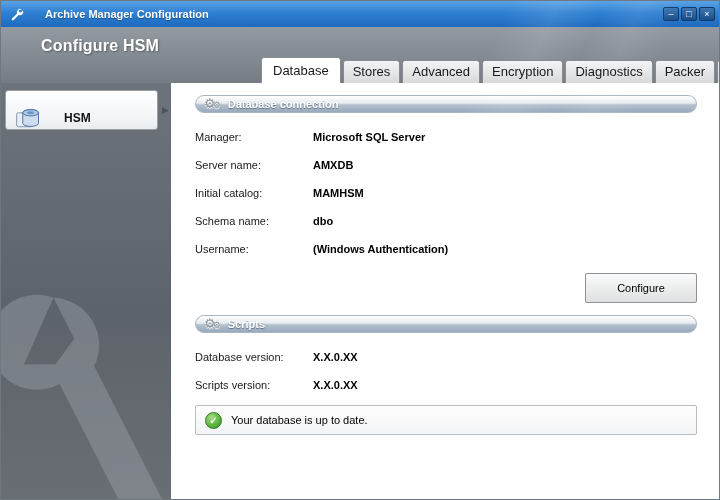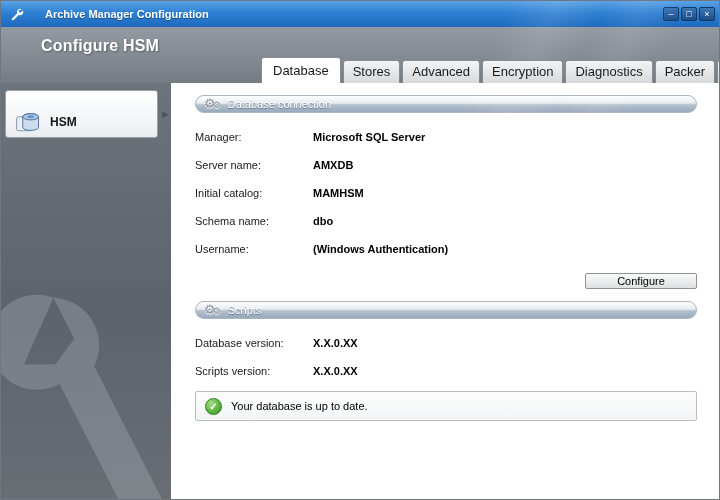--- a/index.html
+++ b/index.html
@@ -47,43 +47,43 @@
   .tab.active { background:#fff; padding:5px 11px 5px; font-weight:normal; }
   
   .main { flex:1; display:flex; min-height:0; }
   .sidebar {
     width:170px; flex:0 0 170px; position:relative; overflow:hidden;
     background:linear-gradient(180deg,#6d737a 0%,#5d636a 55%,#686e74 100%);
   }
   .watermark { position:absolute; left:-40px; bottom:-50px; width:250px; height:250px; opacity:.35; transform:rotate(18deg); pointer-events:none; }
   .side-row { display:flex; align-items:center; margin:7px 2px 0 4px; position:relative; z-index:1; }
   .side-item {
-    flex:1; height:48px; display:flex; align-items:center; gap:8px; padding:16px 6px 0 8px;
+    flex:1; height:40px; display:flex; align-items:center; gap:22px; padding:16px 6px 0 8px;
     background:linear-gradient(180deg,#ffffff 0%,#f2f4f6 70%,#e9ecef 100%);
     border:1px solid #9aa0a8; border-radius:3px; cursor:pointer;
   }
   .side-item .db-ico { width:28px; height:28px; flex:0 0 auto; }
   .side-item .side-label { font-size:12px; font-weight:bold; color:#141414; flex:1; }
   .side-arrow { font-size:9px; color:#4d5archive3; color:#4d535a; margin-left:4px; }
   
   .content { flex:1; background:#fff; padding:12px 22px 0 24px; overflow:hidden; }
   .section-bar {
     height:18px; border:1px solid #a9b5c1; border-radius:9px;
     background:linear-gradient(180deg,#ffffff 0%,#e7ebef 45%,#b4c1ce 55%,#98aabd 100%);
     display:flex; align-items:center; padding:0 8px; gap:7px; margin-bottom:16px;
   }
   .section-bar .gears { color:#8d949c; font-size:13px; line-height:1; text-shadow:0 1px 0 #fff; position:relative; top:-1px; }
   .section-bar .gears .g2 { font-size:9px; margin-left:-3px; }
-  .section-title { color:#fff; font-size:11px; font-weight:normal; text-shadow:0 1px 1px rgba(90,105,125,.9); }
+  .section-title { color:#fff; font-size:11px; font-weight:bold; text-shadow:0 1px 1px rgba(90,105,125,.9); }
   .field-row { display:flex; margin-bottom:11px; line-height:17px; }
   .field-label { width:118px; font-size:11px; color:#1a1a1a; flex:0 0 118px; }
   .field-value { font-size:11px; font-weight:bold; color:#000; }
   .btn-row { display:flex; justify-content:flex-end; }
   .btn {
-    min-width:112px; height:16px; font-size:11px; font-family:"Liberation Sans",sans-serif;
+    min-width:112px; height:30px; font-size:11px; font-family:"Liberation Sans",sans-serif;
     color:#000; background:linear-gradient(180deg,#fbfbfb 0%,#eceded 50%,#dfe0e1 100%);
     border:1px solid #8e9298; border-radius:2px; cursor:pointer; padding:0 10px;
   }
   .gap-a { height:4px; } .gap-b { height:12px; }
   .status-box {
     margin-top:2px; height:30px; border:1px solid #b9bdc1; border-radius:2px;
     background:linear-gradient(180deg,#fdfdfd 0%,#f3f4f5 100%);
     display:flex; align-items:center; gap:9px; padding:0 9px; margin-bottom:14px;
   }
   .check-ico {

